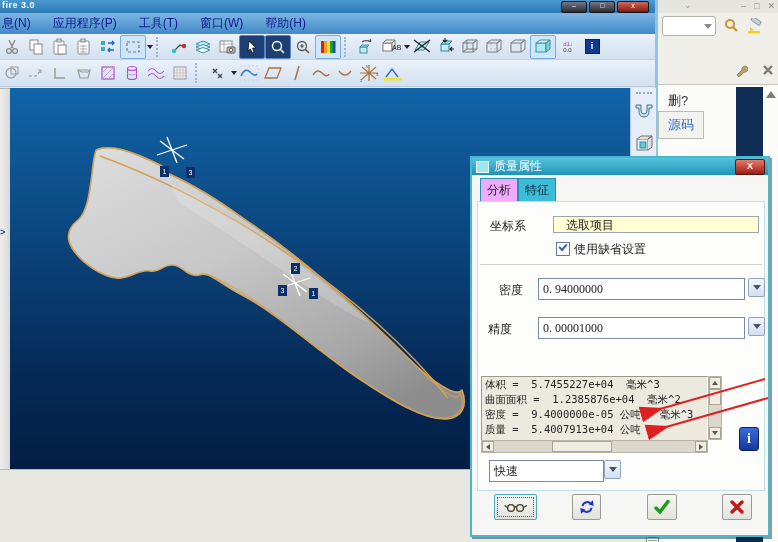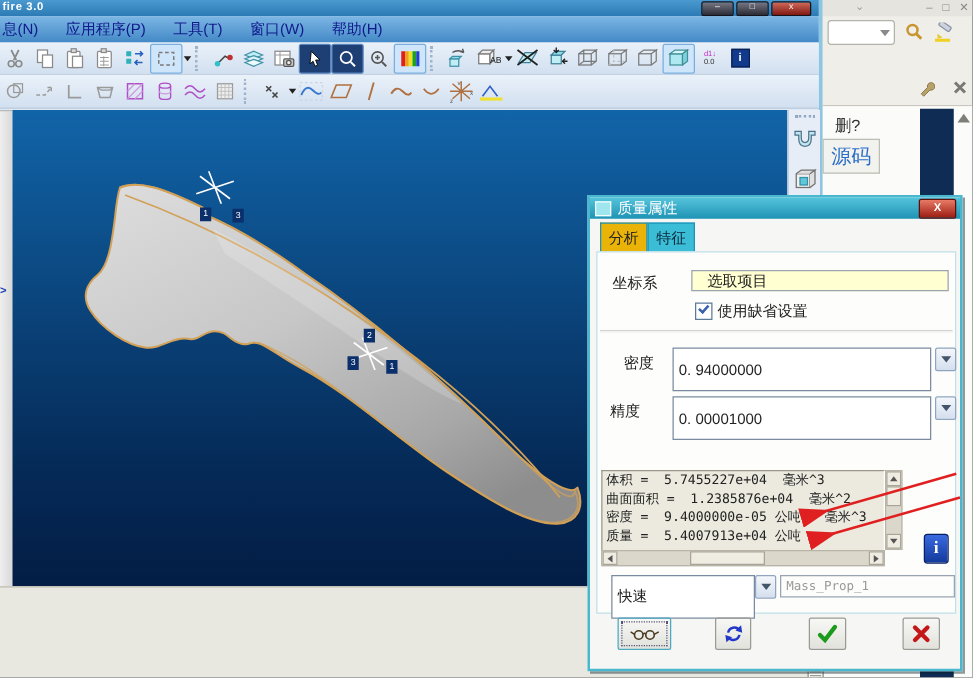--- a/index.html
+++ b/index.html
@@ -11,21 +11,21 @@
   .bgwin .topbar{position:absolute;left:0;top:0;width:120px;height:13px;background:#e6e4df;}
   .bgwin .winbtns{position:absolute;right:3px;top:0;display:flex;gap:8px;color:#8a8a8a;font-size:9px;line-height:12px;}
   .bgwin .chev{position:absolute;left:26px;top:0;color:#9a9a9a;font-size:9px;}
   .bgwin .searchrow{position:absolute;left:4px;top:16px;display:flex;align-items:center;gap:7px;}
   .bgwin .combo2{width:52px;height:18px;background:#fff;border:1px solid #b2b2aa;border-radius:3px;position:relative;}
   .bgwin .combo2 .arr{position:absolute;right:3px;top:7px;width:0;height:0;border-left:4px solid transparent;border-right:4px solid transparent;border-top:5px solid #8a8a8a;}
   .bgwin .toolrow2{position:absolute;right:4px;top:64px;display:flex;gap:14px;}
   .bgwin .divider{position:absolute;left:0;top:84px;width:120px;height:1px;background:#c9c7c0;}
   .bgwin .content{position:absolute;left:0;top:85px;width:120px;height:457px;background:#fbfbf9;}
   .deltext{position:absolute;left:10px;top:7px;font-size:13px;color:#333;}
-  .srctab{position:absolute;left:0px;top:26px;width:44px;height:26px;background:#f2f2ef;border:1px solid #bdbdb5;display:flex;align-items:center;justify-content:center;color:#2a6cc8;font-size:16px;}
+  .srctab{position:absolute;left:0px;top:26px;width:44px;height:26px;background:#f2f2ef;border:1px solid #bdbdb5;display:flex;align-items:center;justify-content:center;color:#2a6cc8;font-size:13px;}
   .navystrip{position:absolute;left:78px;top:2px;width:27px;height:455px;background:#0f2c55;}
   .scrollup{position:absolute;right:2px;top:6px;width:0;height:0;border-left:5px solid transparent;border-right:5px solid transparent;border-bottom:7px solid #7e7e78;}
   
   .proe{position:absolute;left:0;top:0;width:658px;height:400px;border-right:3px solid #8cc6e0;box-sizing:border-box;background:#dfeaf6;}
   .titlebar{position:absolute;left:0;top:0;width:100%;height:13px;background:linear-gradient(180deg,#4a9ad0,#2b7ab4);}
   .titlebar .ttl{position:absolute;left:2px;top:0px;color:#fff;font-weight:bold;font-size:9px;letter-spacing:.5px;}
   .wbtns{position:absolute;right:6px;top:1px;display:flex;gap:2px;}
   .wbtn{width:24px;height:10px;border:1px solid #14141c;border-radius:2px;background:linear-gradient(180deg,#777784,#2b2b36);color:#fff;font-size:7px;line-height:8px;text-align:center;}
   .wbtn.close{background:linear-gradient(180deg,#d06a58,#801812);width:30px;}
   .menubar{position:absolute;left:0;top:13px;width:100%;height:21px;background:linear-gradient(180deg,#7cb6e4,#4389c6);display:flex;align-items:center;gap:22px;padding-left:2px;box-sizing:border-box;}
@@ -53,29 +53,29 @@
   
   .cslbl{position:absolute;width:9px;height:11px;background:#0b2f6b;color:#fff;font-size:7px;line-height:11px;text-align:center;}
   
   .dialog{position:absolute;left:470px;top:156px;width:300px;height:381px;background:#f6f6f4;border:2px solid #49b8ce;box-shadow:2px 2px 0 rgba(10,30,40,.45);box-sizing:border-box;z-index:10;}
   .dtitle{position:absolute;left:0;top:0;width:100%;height:17px;background:linear-gradient(180deg,#55c4dc,#1f93b5);display:flex;align-items:center;}
   .dtitle .dicon{width:11px;height:10px;background:#9fe6ef;border:1px solid #f2ffff;margin:0 5px 0 4px;}
   .dtitle .dtext{color:#fff;font-size:12px;}
   .dclose{position:absolute;right:3px;top:1px;width:28px;height:14px;border:1px solid #5a0f0a;border-radius:2px;background:linear-gradient(180deg,#e87a66,#9c1d12);color:#fff;font-weight:bold;font-size:9px;text-align:center;line-height:13px;}
   .dtabs{position:absolute;left:8px;top:20px;display:flex;}
   .dtab{width:36px;height:23px;display:flex;align-items:center;justify-content:center;font-size:12px;border:1px solid #1f93b5;}
-  .dtab.active{background:#eab308;color:#222;border-bottom-color:#fff;}
+  .dtab.active{background:#f0abfc;color:#222;border-bottom-color:#fff;}
   .dtab.inactive{background:#3bbdd8;color:#0a2a3a;}
   .dcontent{position:absolute;left:5px;top:43px;width:288px;height:290px;background:#fdfdfc;border:1px solid #bfe0e8;box-sizing:border-box;}
   .dlabel{position:absolute;font-size:12px;color:#222;}
   .yfield{position:absolute;left:75px;top:14px;width:206px;height:17px;background:#ffffd2;border:1px solid #9aa4b0;font-size:12px;padding-left:12px;line-height:17px;box-sizing:border-box;}
   .cbx{position:absolute;left:78px;top:40px;width:12px;height:12px;background:#fff;border:1px solid #5a7a9a;}
   .cbx .chk{position:absolute;left:2px;top:1px;width:6px;height:3px;border-left:2px solid #3a5fae;border-bottom:2px solid #3a5fae;transform:rotate(-48deg);}
   .hsep{position:absolute;left:2px;top:62px;width:282px;height:1px;background:#d0d0cc;border-bottom:1px solid #fff;}
-  .combo{position:absolute;height:35px;background:#fff;border:1px solid #7a8aa0;font-size:12px;line-height:18px;padding-left:4px;box-sizing:border-box;font-family:Liberation Sans, sans-serif;color:#222;}
+  .combo{position:absolute;height:22px;background:#fff;border:1px solid #7a8aa0;font-size:12px;line-height:18px;padding-left:4px;box-sizing:border-box;font-family:Liberation Serif, serif;color:#222;}
   .dropbtn{position:absolute;width:17px;height:19px;background:linear-gradient(180deg,#f4f7fb,#d4dfee);border:1px solid #8ea4c0;border-radius:2px;box-sizing:border-box;display:flex;align-items:center;justify-content:center;}
   .dropbtn b{width:0;height:0;border-left:4px solid transparent;border-right:4px solid transparent;border-top:5px solid #44546a;}
   .results{position:absolute;left:3px;top:174px;width:227px;height:77px;background:#eceadf;border:1px solid #9a988c;border-right-color:#fff;border-bottom-color:#fff;box-sizing:border-box;overflow:hidden;}
   .results .ln{font-family:"DejaVu Sans Mono",monospace;font-size:10.5px;line-height:15px;white-space:pre;color:#222;padding-left:3px;}
   .vbar{position:absolute;left:230px;top:174px;width:14px;height:64px;background:#dbd7cb;border:1px solid #b8b4a8;box-sizing:border-box;}
   .hbar{position:absolute;left:3px;top:238px;width:227px;height:13px;background:#dbd7cb;border:1px solid #b8b4a8;box-sizing:border-box;}
   .sbtn{position:absolute;background:#efece2;border:1px solid #a8a498;display:flex;align-items:center;justify-content:center;box-sizing:border-box;}
   .tri-up{width:0;height:0;border-left:3px solid transparent;border-right:3px solid transparent;border-bottom:4px solid #555;}
   .tri-dn{width:0;height:0;border-left:3px solid transparent;border-right:3px solid transparent;border-top:4px solid #555;}
   .tri-lf{width:0;height:0;border-top:3px solid transparent;border-bottom:3px solid transparent;border-right:4px solid #555;}
@@ -564,21 +564,20 @@
         <span class="sbtn" style="right:0;top:0;width:12px;height:11px;">
             <span class="tri-rt"></span>
           </span>
       </div>
       <div class="infobtn">i</div>
 
       <input class="combo" style="left: 11px; top: 258px; width: 115px;" value="快速">
       <span class="dropbtn" style="left:126px;top:258px;">
           <b></b>
         </span>
-      <input class="namefield" disabled="" value="Mass_Prop_1" style="">
     </div>
 
     <div class="btnrow">
       <span class="dbtn default" style="left:22px;width:43px;">
         <svg width="26" height="13" viewBox="0 0 26 13">
             <circle cx="8" cy="7" r="3.4" fill="none" stroke="#4a3a20" stroke-width="1.3"></circle>
             <circle cx="17" cy="7" r="3.4" fill="none" stroke="#4a3a20" stroke-width="1.3"></circle>
             <path d="M11.4,6.5 Q12.5,4.8 13.7,6.5 M4.6,6.5 L1.5,4.5 M20.4,6.5 L24,4.5" fill="none" stroke="#4a3a20" stroke-width="1.2"></path>
           </svg>
       </span>

